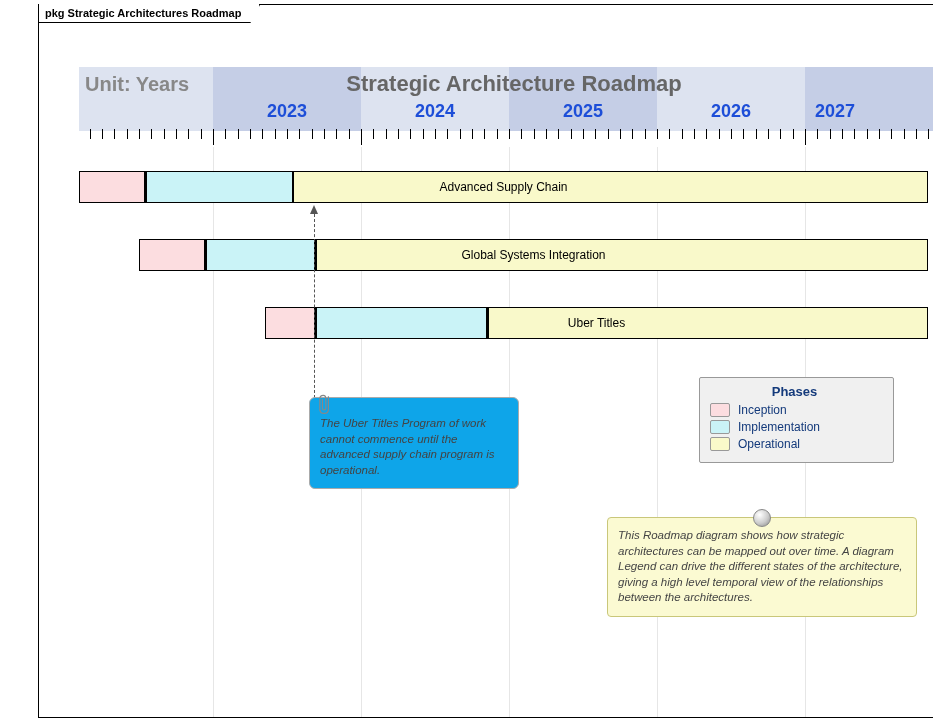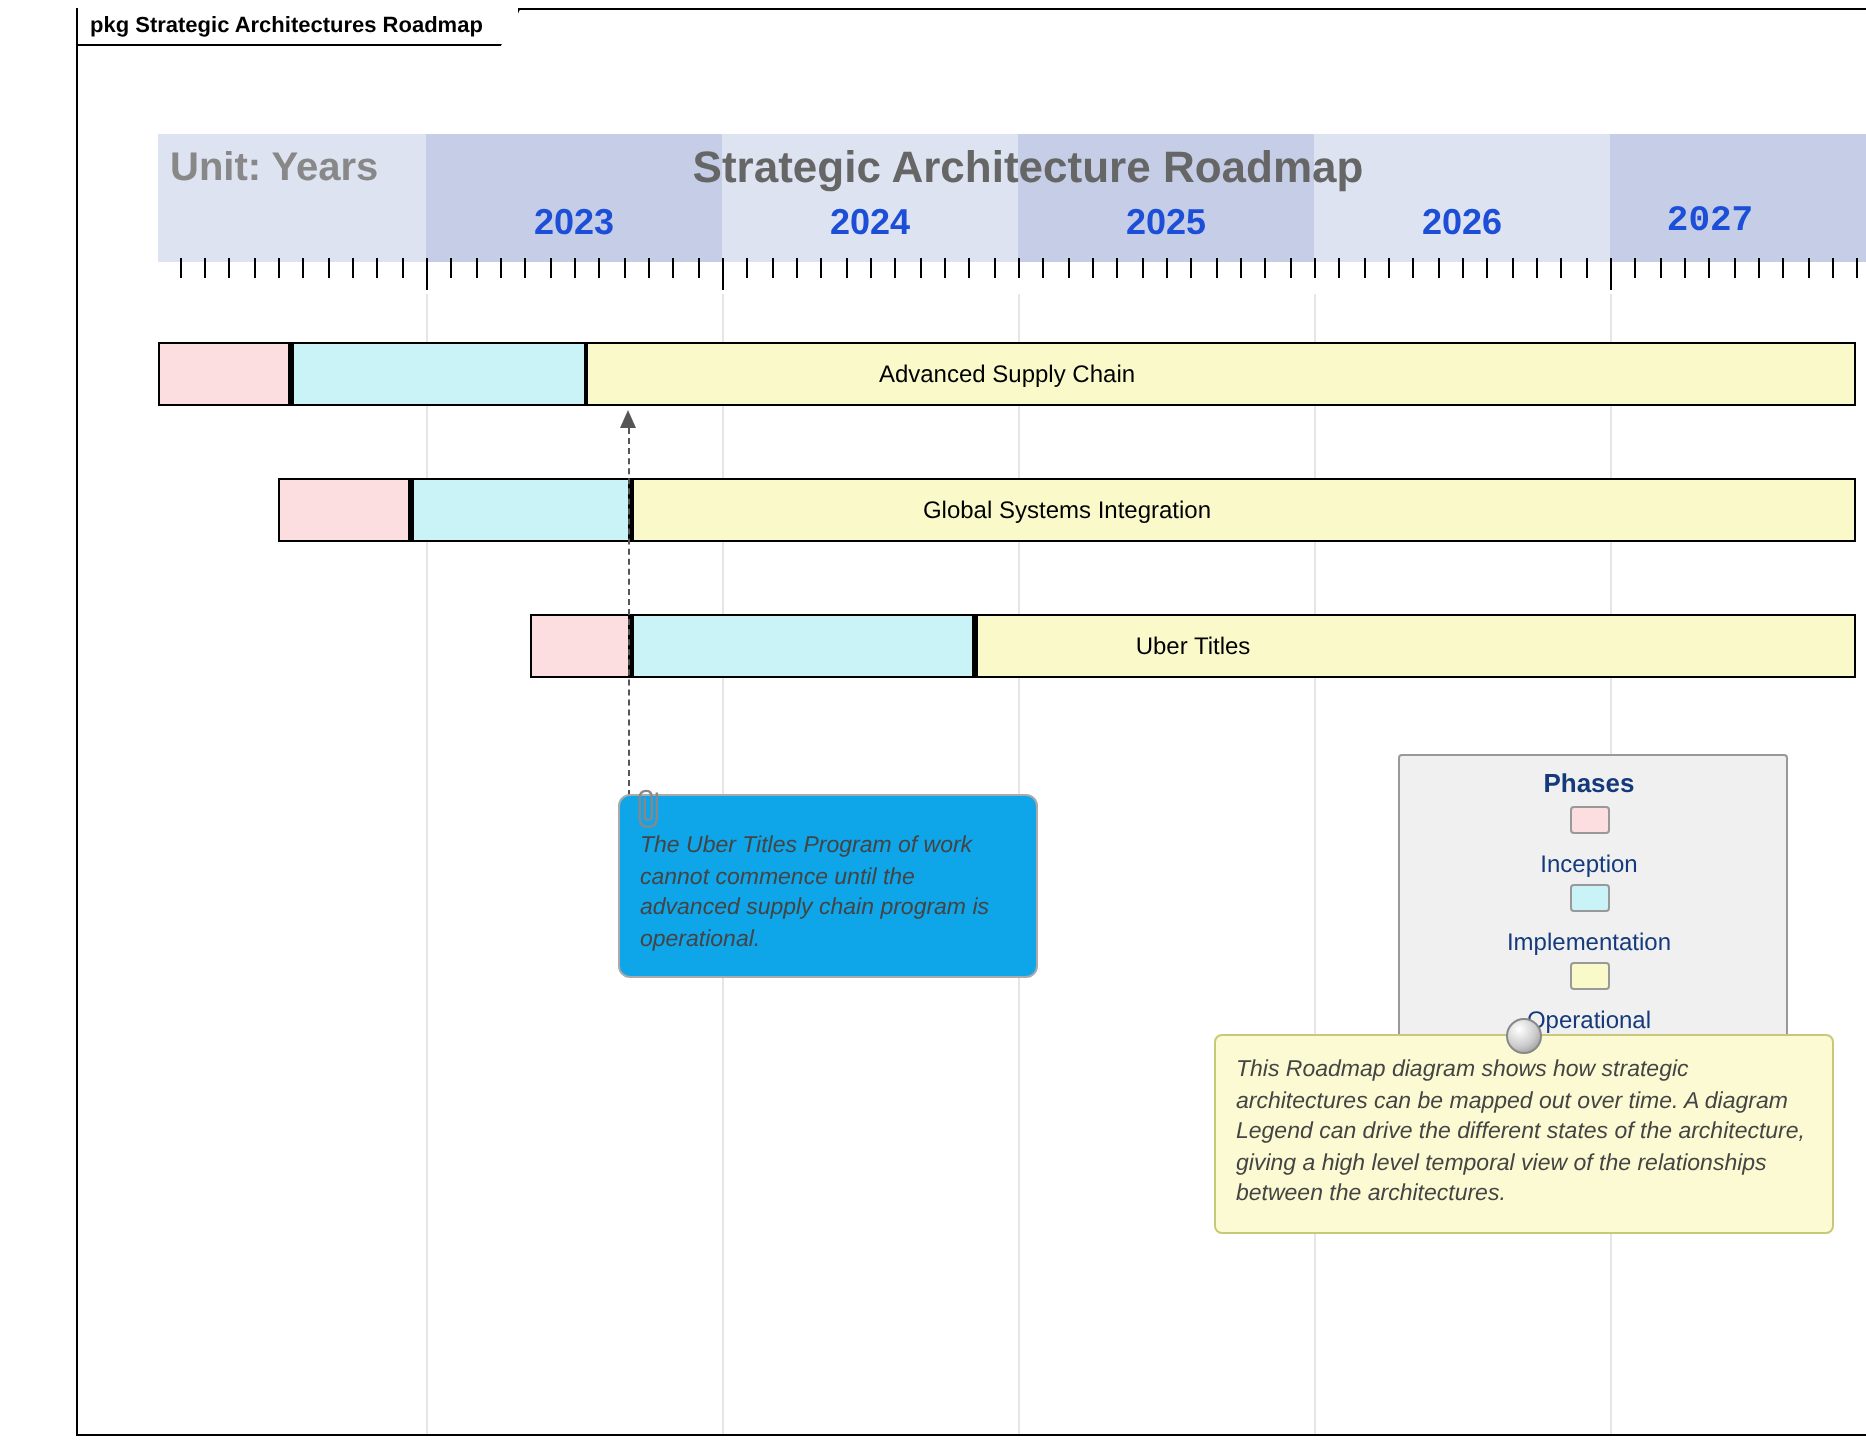--- a/index.html
+++ b/index.html
@@ -167,21 +167,20 @@
     margin-bottom: 4px;
     font-size: 13px;
   }
   .legend-row {
     display: flex;
     align-items: center;
     gap: 8px;
     margin: 3px 0;
     color: #143a7b;
     font-size: 12px;
-    flex-direction: column;
   }
   .swatch {
     width: 20px;
     height: 14px;
     border: 1px solid #999;
     border-radius: 2px;
   }
   .swatch.inception { background: #fcdde0; }
   .swatch.implementation { background: #caf3f7; }
   .swatch.operational { background: #f9f9ca; }
@@ -224,21 +223,21 @@
       <div class="year-bg" style="left:578px; width:148px;"></div>
       <div class="year-bg alt" style="left:726px; width:148px;"></div>
 
       <div class="unit-label">Unit: Years</div>
       <div class="title-label" style="left:0;">Strategic Architecture Roadmap</div>
 
       <div class="year-label" style="left:208px;">2023</div>
       <div class="year-label" style="left:356px;">2024</div>
       <div class="year-label" style="left:504px;">2025</div>
       <div class="year-label" style="left:652px;">2026</div>
-      <div class="year-label" style="left:776px;font-family:Liberation Mono, monospace;">2027</div>
+      <div class="year-label" style="left:756px;">2027</div>
     </div>
 
     <div class="ticks" id="ticks">
         <div class="tick minor" style="left: 10.6667px;"></div>
         <div class="tick minor" style="left: 23px;"></div>
         <div class="tick minor" style="left: 35.3333px;"></div>
         <div class="tick minor" style="left: 47.6667px;"></div>
         <div class="tick minor" style="left: 60px;"></div>
         <div class="tick minor" style="left: 72.3333px;"></div>
         <div class="tick minor" style="left: 84.6667px;"></div>

